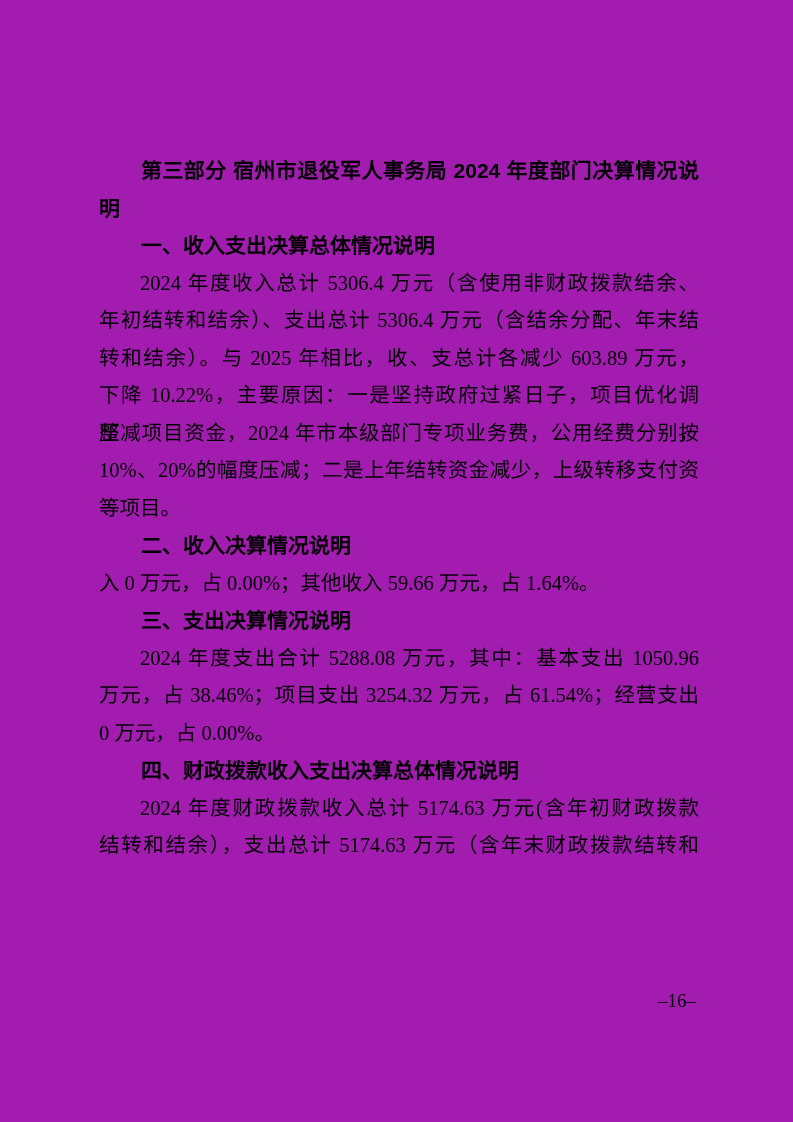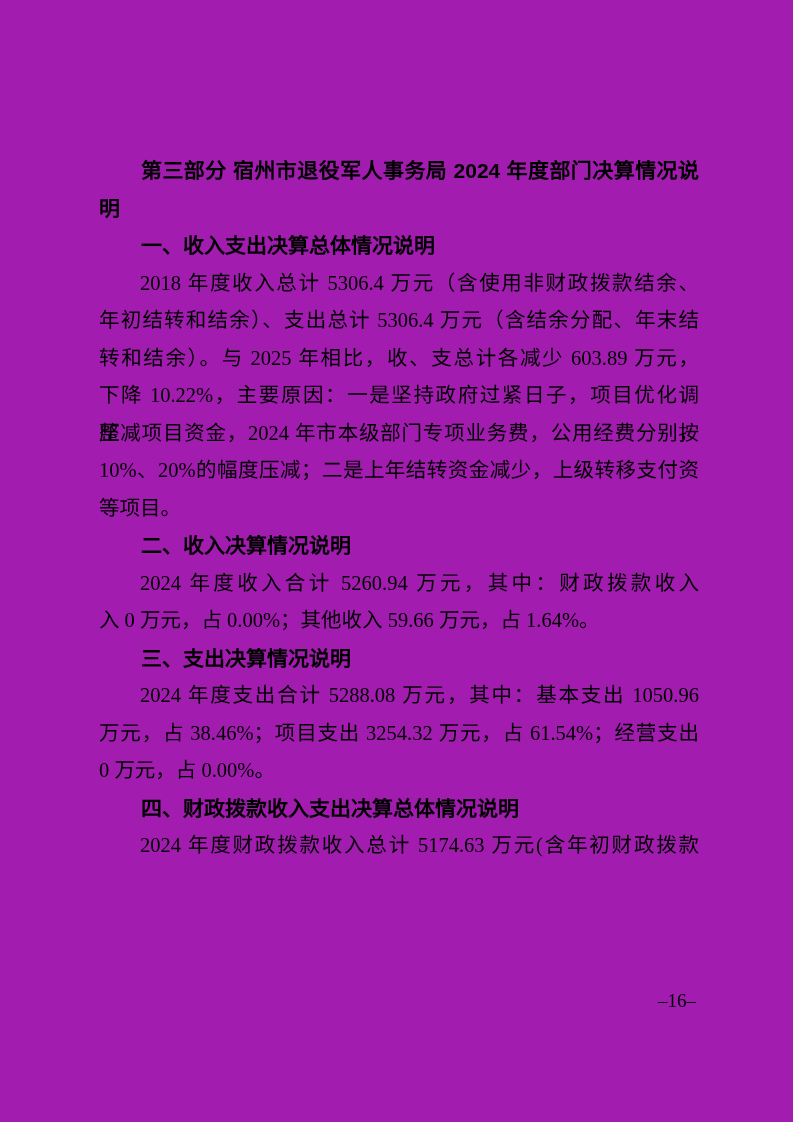--- a/index.html
+++ b/index.html
@@ -55,36 +55,36 @@
 </head>
 <body>
 
 <div class="page">
   <div class="content">
 
     <div class="line hei indent stretch">第三部分 宿州市退役军人事务局 2024 年度部门决算情况说</div>
     <div class="line hei">明</div>
 
     <div class="line hei indent">一、收入支出决算总体情况说明</div>
-    <div class="line indent stretch">2018 年度收入总计 5306.4 万元（含使用非财政拨款结余、</div>
+    <div class="line indent stretch">2024 年度收入总计 5306.4 万元（含使用非财政拨款结余、</div>
     <div class="line stretch">年初结转和结余）、支出总计 5306.4 万元（含结余分配、年末结</div>
     <div class="line stretch">转和结余）。与 2025 年相比，收、支总计各减少 603.89 万元，</div>
     <div class="line stretch">下降 10.22%，主要原因：一是坚持政府过紧日子，项目优化调整，</div>
     <div class="line stretch">压减项目资金，2024 年市本级部门专项业务费，公用经费分别按</div>
     <div class="line stretch">10%、20%的幅度压减；二是上年结转资金减少，上级转移支付资</div>
     <div class="line">等项目。</div>
 
     <div class="line hei indent">二、收入决算情况说明</div>
-    <div class="line indent stretch">2024 年度收入合计 5260.94 万元，其中：财政拨款收入</div>
     <div class="line">入 0 万元，占 0.00%；其他收入 59.66 万元，占 1.64%。</div>
 
     <div class="line hei indent">三、支出决算情况说明</div>
     <div class="line indent stretch">2024 年度支出合计 5288.08 万元，其中：基本支出 1050.96</div>
     <div class="line stretch">万元，占 38.46%；项目支出 3254.32 万元，占 61.54%；经营支出</div>
     <div class="line">0 万元，占 0.00%。</div>
 
     <div class="line hei indent">四、财政拨款收入支出决算总体情况说明</div>
     <div class="line indent stretch">2024 年度财政拨款收入总计 5174.63 万元(含年初财政拨款</div>
+    <div class="line stretch">结转和结余），支出总计 5174.63 万元（含年末财政拨款结转和</div>
 
   </div>
 
   <div class="footer">–16–</div>
 </div>
 
 </body></html>

